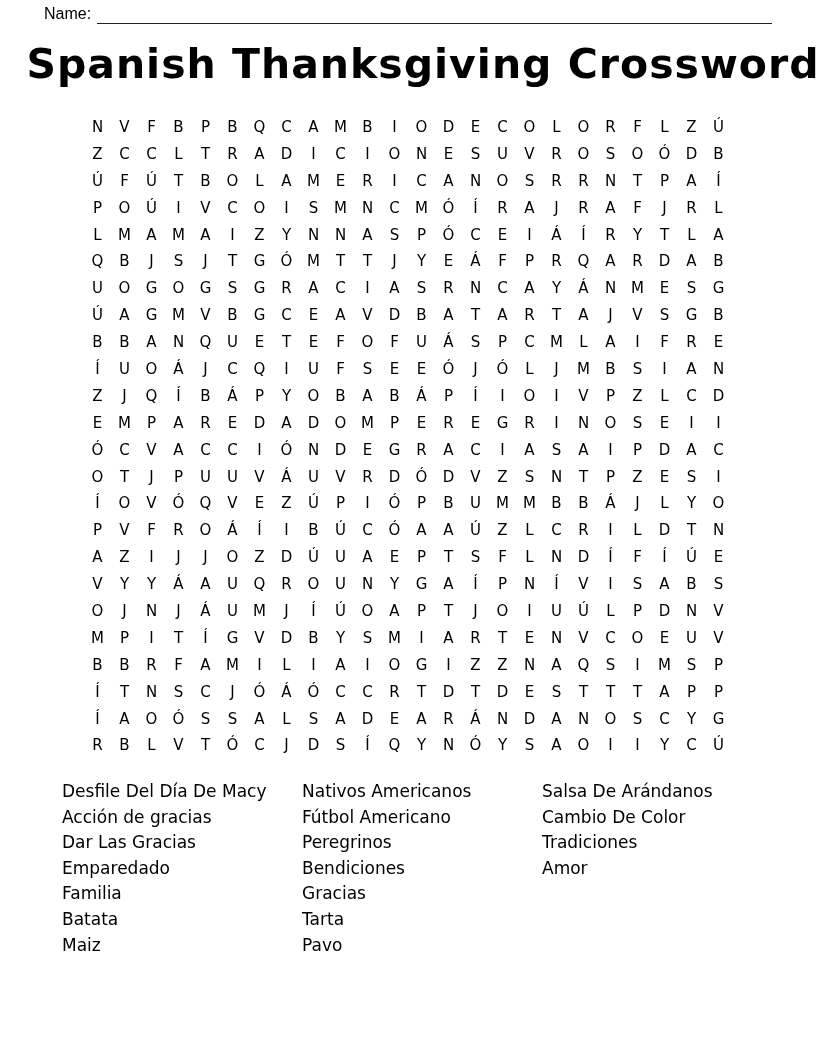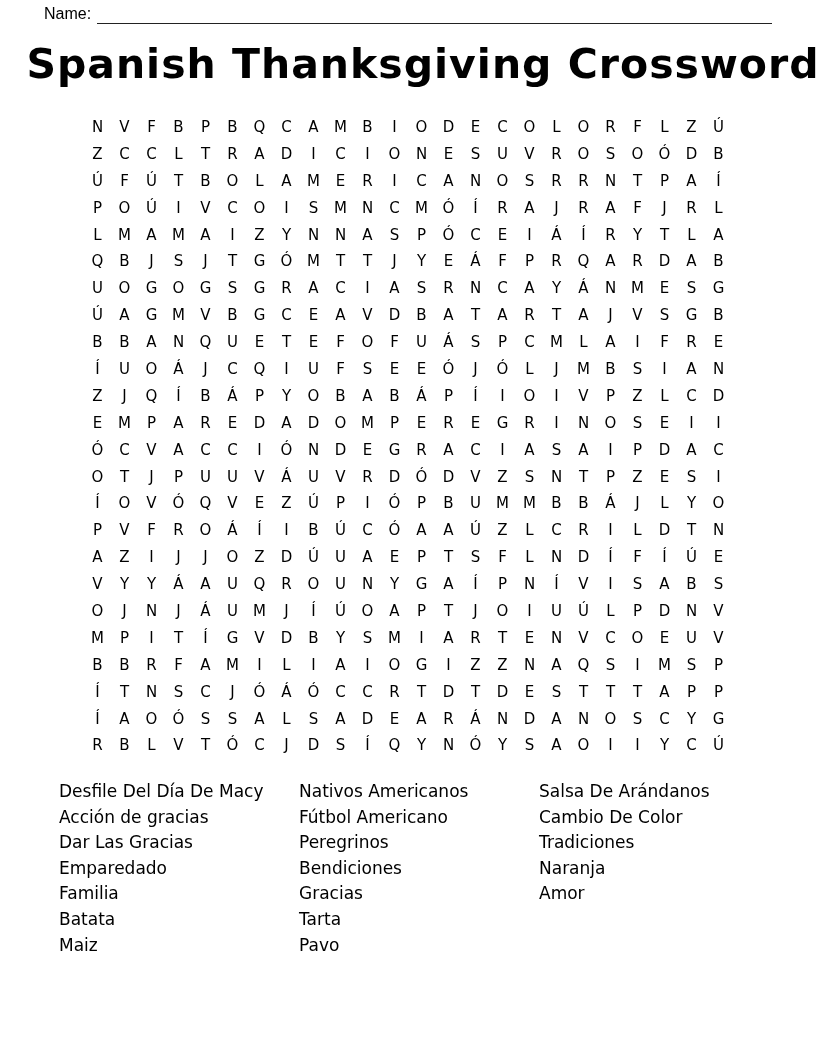--- a/index.html
+++ b/index.html
@@ -65,24 +65,25 @@
     display: flex;
     align-items: center;
     justify-content: center;
     font-size: 15px;
     font-weight: 500;
     line-height: 1;
   }
   
   .word-list {
     position: absolute;
-    left: 59px;
+    left: 52px;
     top: 779px;
     width: 730px;
     display: flex;
+    justify-content: flex-end;
   }
   .word-col {
     width: 240px;
     display: flex;
     flex-direction: column;
   }
   .word-item {
     font-size: 17px;
     line-height: 25.6px;
     white-space: nowrap;
@@ -695,18 +696,17 @@
         <div class="word-item">Peregrinos</div>
         <div class="word-item">Bendiciones</div>
         <div class="word-item">Gracias</div>
         <div class="word-item">Tarta</div>
         <div class="word-item">Pavo</div>
       </div>
       <div class="word-col">
         <div class="word-item">Salsa De Arándanos</div>
         <div class="word-item">Cambio De Color</div>
         <div class="word-item">Tradiciones</div>
-        <div class="word-item">Naranja</div>
         <div class="word-item">Amor</div>
       </div>
     </div>
 
 </div>
 
 </body></html>

